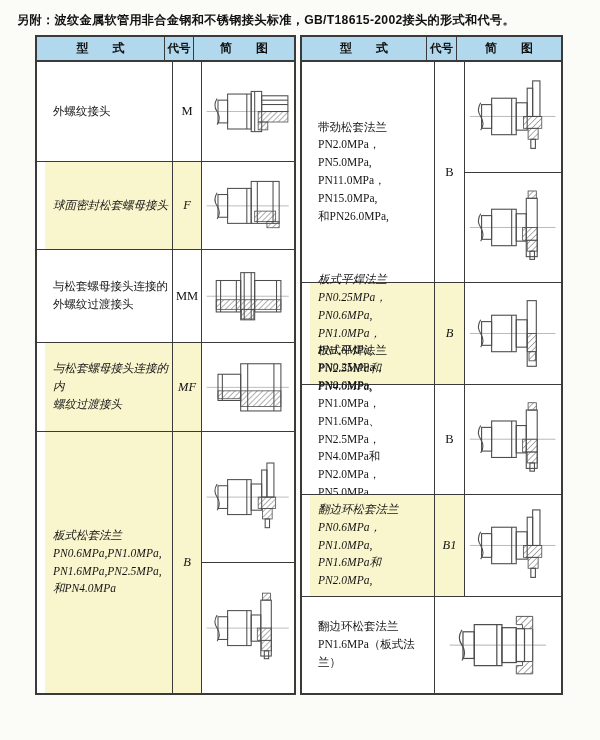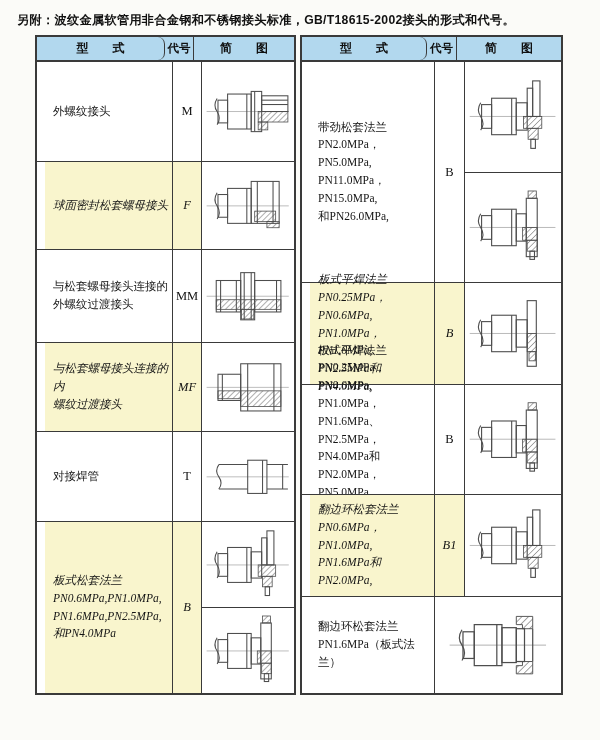--- a/index.html
+++ b/index.html
@@ -32,21 +32,21 @@
   #tbl-left{left:35px;width:261px;}
   #tbl-right{left:300px;width:263px;}
   .hrow{
     flex:none;height:25px;box-sizing:border-box;
     background:var(--header-bg);
     border-bottom:2px solid var(--line);
     display:flex;align-items:stretch;
     font-weight:700;font-size:12px;color:#101010;
   }
   .hc{display:flex;align-items:center;justify-content:center;box-sizing:border-box;}
-  .hc.t{border-right:1px solid var(--line);border-radius:7px;}
+  .hc.t{border-right:1px solid var(--line);}
   .hc.c{border-right:1px solid var(--line);font-size:11.5px;}
   .hc.s{flex:1;}
   #tbl-left  .hc.t{width:128px;} #tbl-left  .hc.c{width:29px;}
   #tbl-right .hc.t{width:125px;} #tbl-right .hc.c{width:30px;}
   .row{flex:none;display:flex;box-sizing:border-box;align-items:stretch;min-height:0;padding-left:8px;}
   .row + .row{border-top:1px solid var(--line);}
   .row.last{flex:1 1 auto;}
   .ct{
     box-sizing:border-box;border-right:1px solid var(--line);
     display:flex;align-items:center;
@@ -177,37 +177,20 @@
               <rect class="ln" x="42" y="17" width="46" height="54"></rect>
               <line class="ln" x1="50" y1="17" x2="50" y2="71"></line>
               <line class="ln" x1="80" y1="17" x2="80" y2="71"></line>
               <rect class="ht" x="16" y="48" width="26" height="9"></rect>
               <rect class="ht" x="42" y="48" width="46" height="18"></rect>
             </svg>
           </div>
         </div>
     </div>
 
-    <div class="row" style="height:90px">
-      <div class="ct">对接焊管</div>
-      <div class="cc">T</div>
-      <div class="cs">
-          <div class="diag">
-            <svg viewBox="0 0 100 88" preserveAspectRatio="xMidYMid meet">
-              <line class="cl" x1="3" y1="44" x2="97" y2="44"></line>
-              <path class="ln" d="M17,30 q-5,7 0,14 q5,7 0,14"></path>
-              <path class="ln" d="M17,30 h33 M17,58 h33"></path>
-              <rect class="ln" x="50" y="25" width="22" height="38"></rect>
-              <line class="ln" x1="67" y1="25" x2="67" y2="63"></line>
-              <path class="ln" d="M72,30 h24 M72,58 h24"></path>
-              <line class="ln" x1="90" y1="30" x2="90" y2="58"></line>
-            </svg>
-          </div>
-        </div>
-    </div>
 
     <div class="row last hl">
       <div class="ct">板式松套法兰
 PN0.6MPa,PN1.0MPa,
 PN1.6MPa,PN2.5MPa,
 和PN4.0MPa</div>
       <div class="cc">B</div>
       <div class="cs">
         <div class="diag">
             <svg viewBox="0 0 100 88" preserveAspectRatio="xMidYMid meet">

